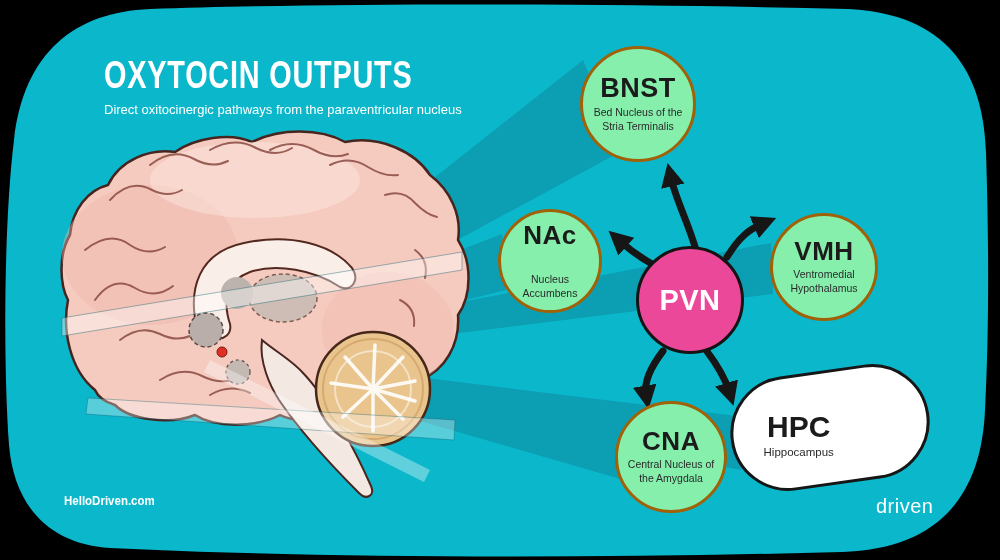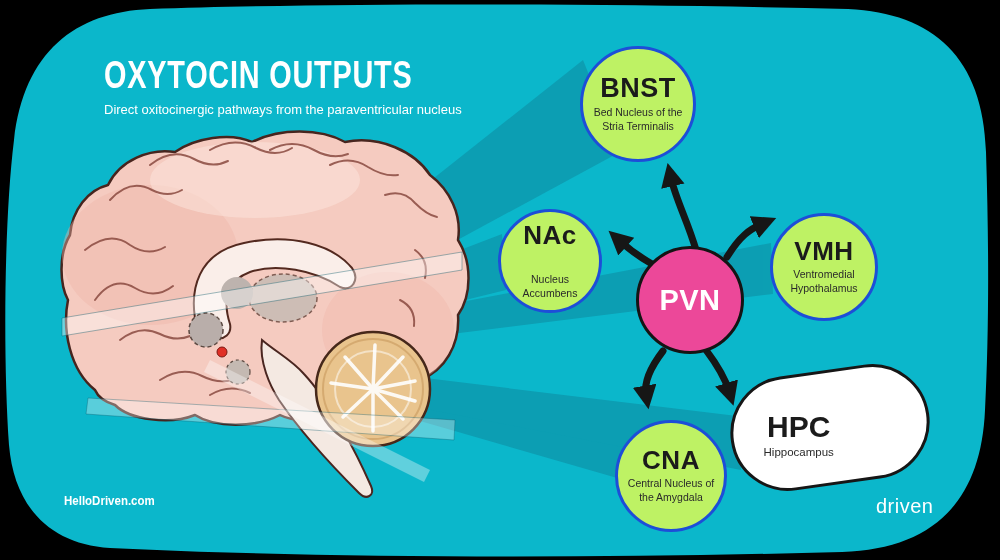--- a/index.html
+++ b/index.html
@@ -12,31 +12,31 @@
   
   .header { position:absolute; left:104px; top:54px; color:#fff; }
   .title {
     font-size:38px; font-weight:bold; letter-spacing:1px; margin:0;
     transform:scaleX(.76); transform-origin:left center; white-space:nowrap;
   }
   .subtitle { font-size:13px; margin-top:5px; white-space:nowrap; }
 
   
   .node {
-    position:absolute; background:#bef264; border:3px solid #1d4ed8; border-radius:50%;
+    position:absolute; background:#86efac; border:3px solid #a16207; border-radius:50%;
     display:flex; flex-direction:column; align-items:center; justify-content:center;
     text-align:center; box-sizing:border-box; z-index:5;
   }
   .node .abbr { font-weight:bold; color:#1b1b1b; line-height:1; letter-spacing:.5px; }
   .node .full { font-size:10.5px; color:#2a2a2a; line-height:1.3; margin-top:4px; }
 
   .node-bnst { left:580px; top:46px;  width:116px; height:116px; }
   .node-nac  { left:498px; top:209px; width:104px; height:104px;gap:21px; }
   .node-vmh  { left:770px; top:213px; width:108px; height:108px; }
-  .node-cna  { left:615px; top:420px; width:112px; height:112px; }
+  .node-cna  { left:615px; top:401px; width:112px; height:112px; }
   .node-bnst .abbr { font-size:27px; }
   .node-nac .abbr, .node-vmh .abbr, .node-cna .abbr { font-size:26px; }
   .node-bnst .full, .node-cna .full { max-width:92px; }
   .node-nac .full { max-width:80px; }
   .node-vmh .full { max-width:96px; }
 
   .node-pvn {
     left:636px; top:246px; width:108px; height:108px;
     background:#ec4899; border:3px solid #141414;
   }

